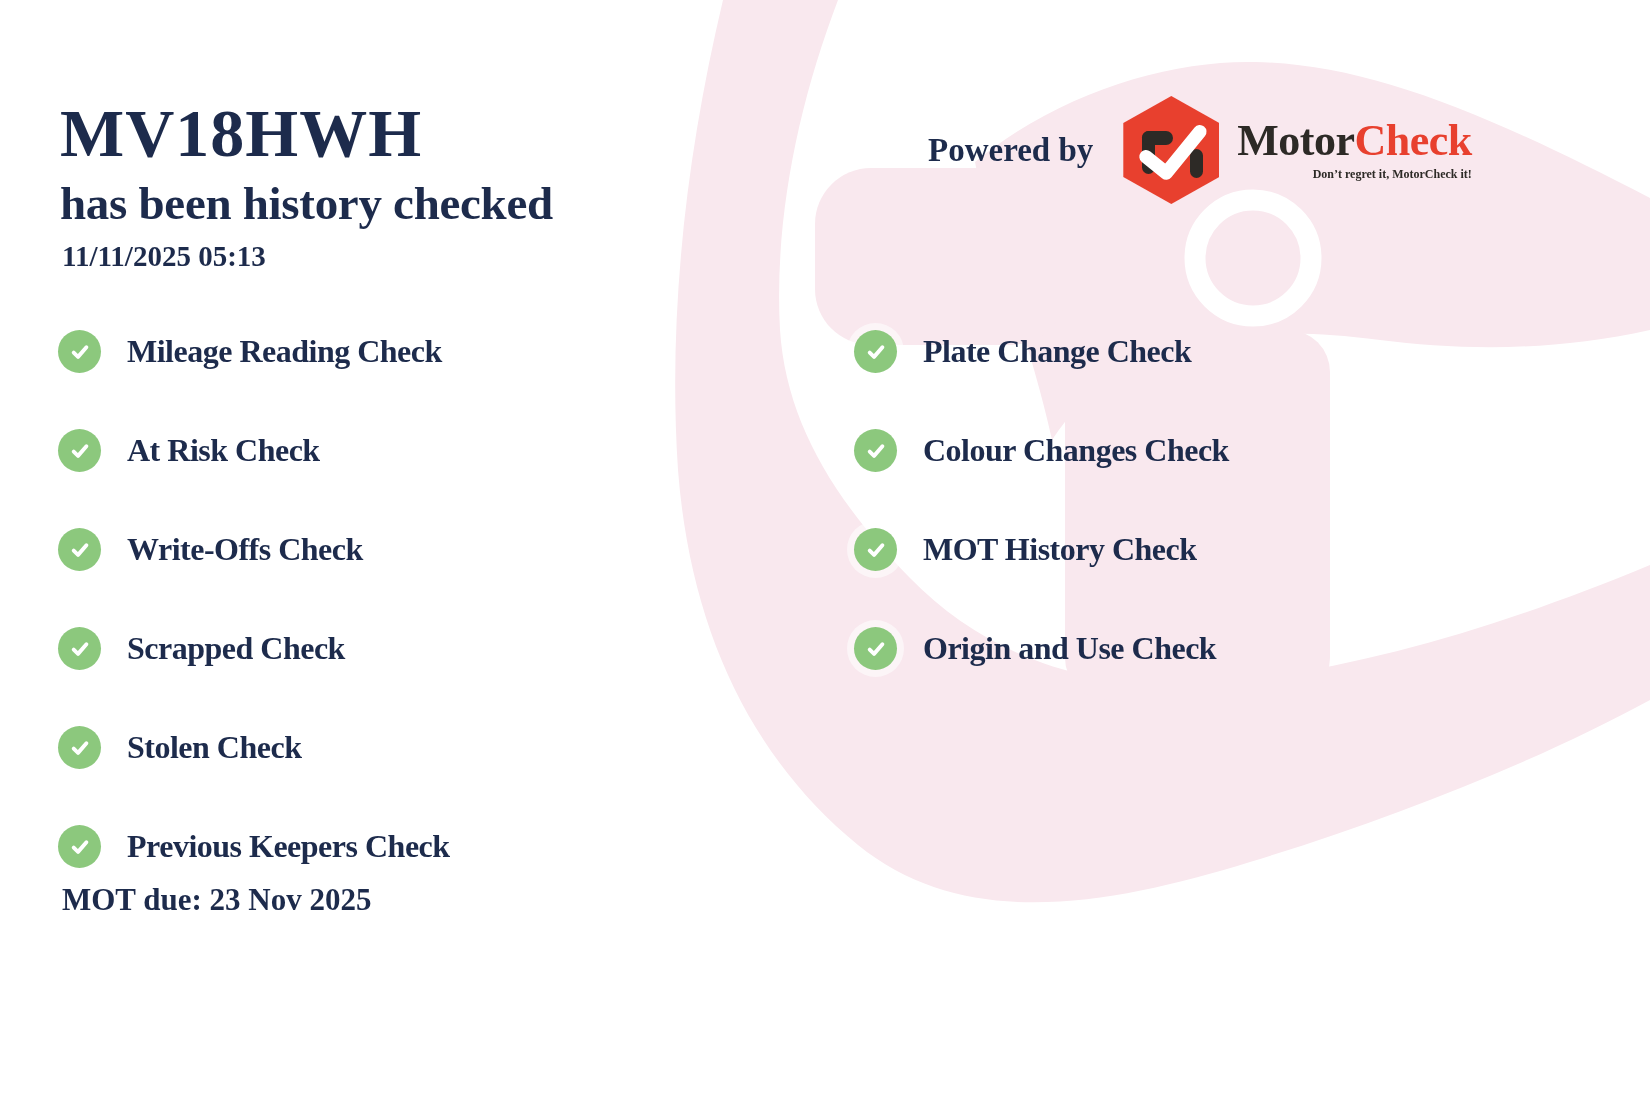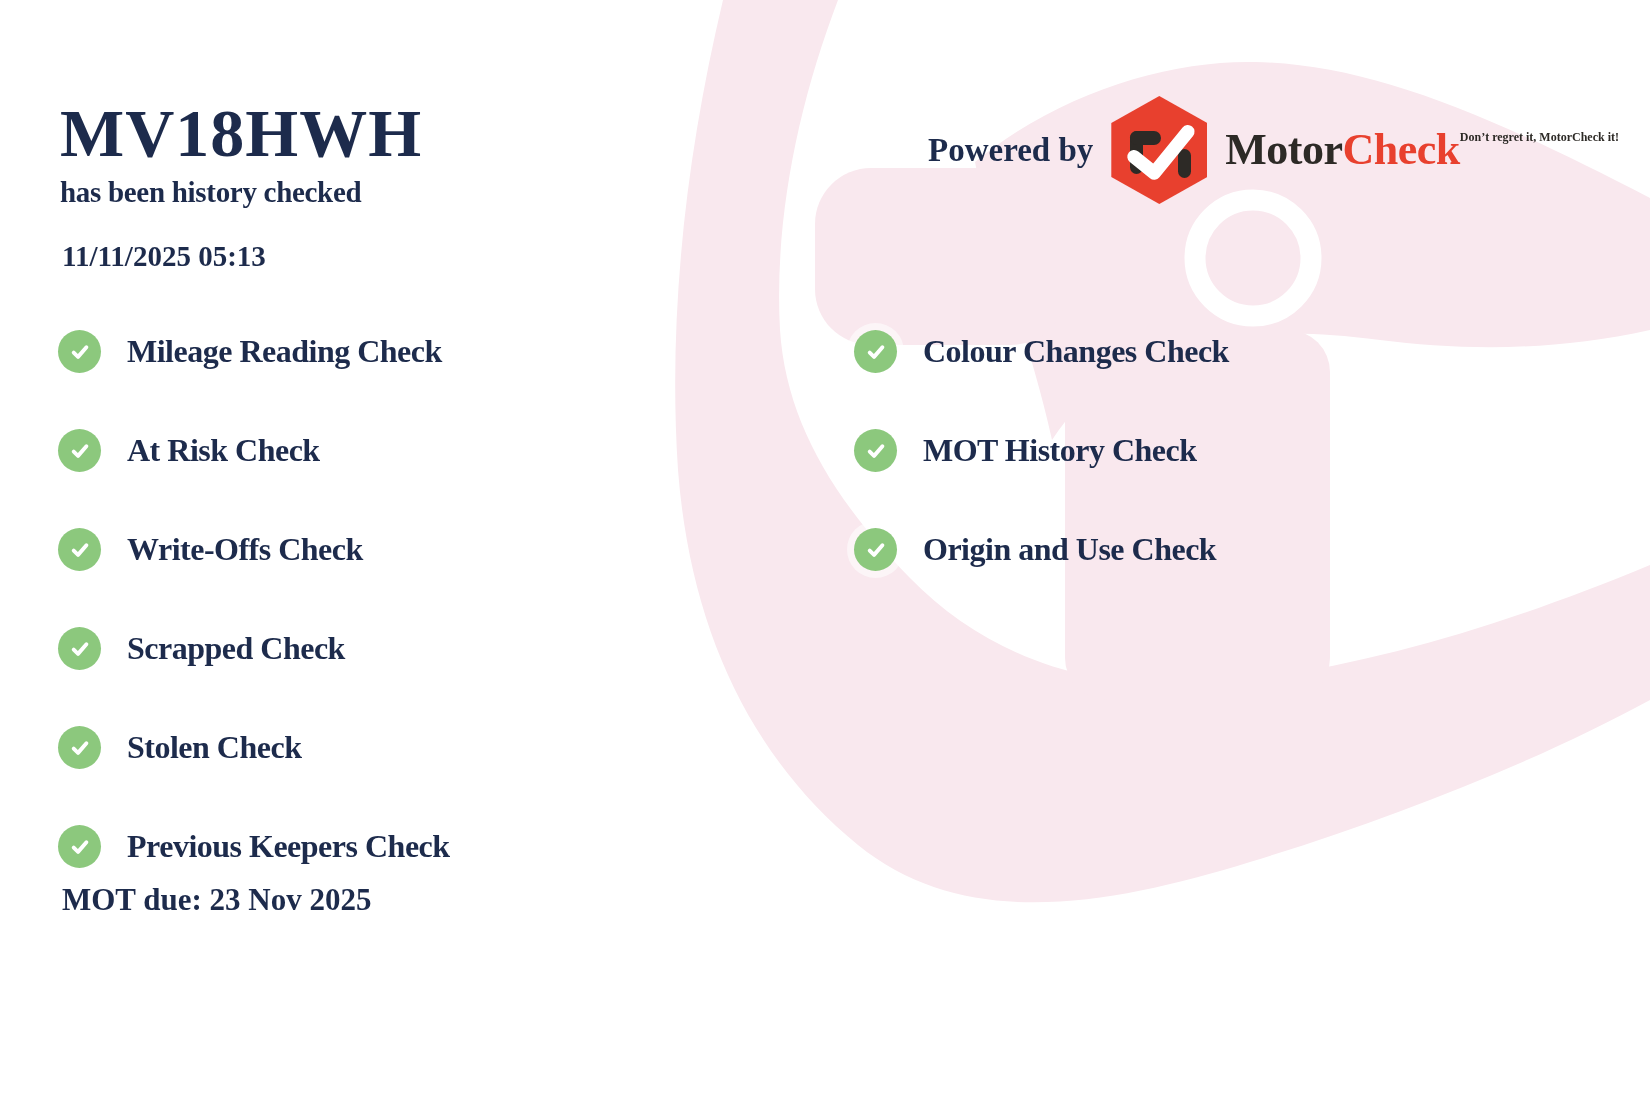--- a/index.html
+++ b/index.html
@@ -15,48 +15,48 @@
   .abs{position:absolute;}
 
   
   #registration{
     left:60px;top:94px;
     font-size:68px;font-weight:800;letter-spacing:1px;
     color:var(--navy);
   }
   #subtitle{
     left:60px;top:176px;
-    font-size:29px;font-weight:700;letter-spacing:-0.3px;
+    font-size:47px;font-weight:700;letter-spacing:-0.3px;
     color:var(--navy);
   }
   #timestamp{
     left:62px;top:240px;
     font-size:29px;font-weight:700;
     color:var(--navy);
   }
 
   
   #brand-row{
     left:928px;top:94px;height:112px;
     display:flex;align-items:center;gap:18px;
   }
   #powered-by{
     font-size:33px;font-weight:600;color:var(--navy);
-    white-space:nowrap;
+    white-space:nowrap;margin-right:12px;
   }
   #hexagon{
     position:relative;width:96px;height:108px;flex:0 0 auto;
     background:var(--red);
     clip-path:polygon(50% 0%,100% 25%,100% 75%,50% 100%,0% 75%,0% 25%);
   }
   #hexagon .m-stem{position:absolute;left:20%;top:32%;width:13%;height:40%;background:var(--dark);border-radius:8px;}
   #hexagon .m-hook{position:absolute;left:20%;top:32%;width:32%;height:13%;background:var(--dark);border-radius:8px;}
   #hexagon .m-dot{position:absolute;left:70%;top:49%;width:13%;height:27%;background:var(--dark);border-radius:8px;}
   #hexagon svg{position:absolute;inset:0;width:100%;height:100%;}
-  #brand-text{display:flex;flex-direction:row;justify-content:center;}
+  #brand-text{display:flex;flex-direction:column;justify-content:center;align-items:flex-end;}
   #brand-name{font-size:44px;font-weight:800;letter-spacing:-0.5px;line-height:1.05;white-space:nowrap;}
   #brand-name .motor{color:var(--dark);}
   #brand-name .check{color:var(--red);}
   #brand-tagline{font-size:12px;font-weight:700;color:var(--dark);margin-top:3px;white-space:nowrap;}
 
   
   .check-list{display:flex;flex-direction:column;}
   #list-left{left:58px;top:302px;}
   #list-right{left:854px;top:302px;}
   .check-row{height:99px;display:flex;align-items:center;}
@@ -189,20 +189,28 @@
   <div class="check-row">
     <span class="check-badge">
       <svg viewBox="0 0 24 24">
         <path d="M6.2 12.6 L10.2 16.5 L17.9 7.6" fill="none" stroke="#ffffff" stroke-width="3.6" stroke-linecap="round" stroke-linejoin="round"></path>
       </svg>
     </span>
     <span class="check-label">Previous Keepers Check</span>
   </div>
 </div>
   <div class="abs check-list" id="list-right">
+  <div class="check-row">
+    <span class="check-badge">
+      <svg viewBox="0 0 24 24">
+        <path d="M6.2 12.6 L10.2 16.5 L17.9 7.6" fill="none" stroke="#ffffff" stroke-width="3.6" stroke-linecap="round" stroke-linejoin="round"></path>
+      </svg>
+    </span>
+    <span class="check-label">Plate Change Check</span>
+  </div>
 
   <div class="check-row">
     <span class="check-badge">
       <svg viewBox="0 0 24 24">
         <path d="M6.2 12.6 L10.2 16.5 L17.9 7.6" fill="none" stroke="#ffffff" stroke-width="3.6" stroke-linecap="round" stroke-linejoin="round"></path>
       </svg>
     </span>
     <span class="check-label">Colour Changes Check</span>
   </div>
 

